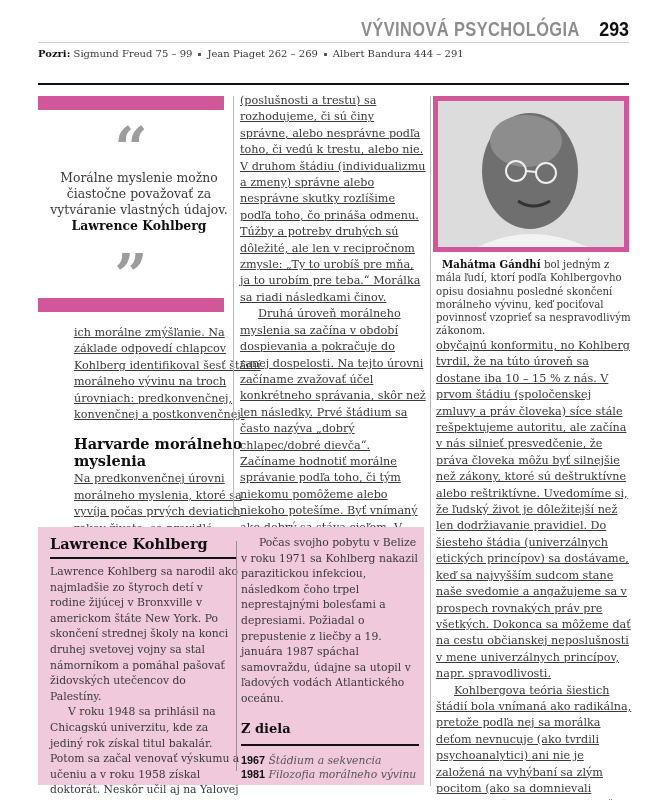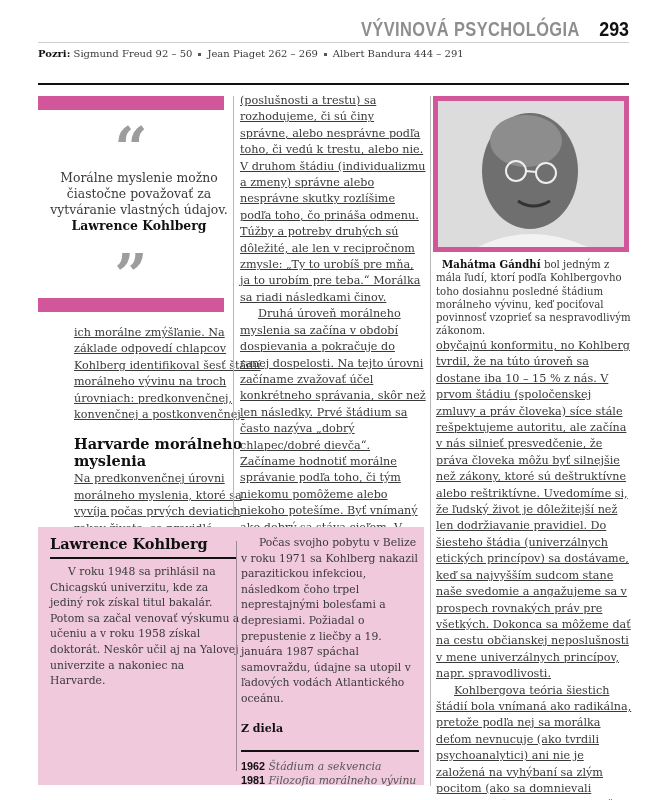--- a/index.html
+++ b/index.html
@@ -37,37 +37,37 @@
            background: radial-gradient(ellipse at 55% 55%, #9a9a9a 0%, #6e6e6e 30%, #cfcfcf 60%, #e6e6e6 100%); overflow: hidden; }
   .caption { position: absolute; left: 436px; top: 258px; width: 200px; font-size: 10.2px; line-height: 13.3px; color: #3a3a3a; }
   .caption b { color: #111; margin-left: 6px; }
 
   .bio-box { position: absolute; left: 38px; top: 527px; width: 386px; height: 258px; background: #f0c9dc; }
   .bio-title { position: absolute; left: 12px; top: 8px; font-weight: bold; font-size: 14.5px; color: #111; }
   .bio-title-rule { position: absolute; left: 12px; top: 30px; width: 186px; height: 2px; background: #111; }
   .bio-left { position: absolute; left: 12px; top: 37px; width: 190px; font-size: 10.8px; line-height: 15.6px; color: #3a3a3a; }
   .bio-right { position: absolute; left: 203px; top: 8px; width: 178px; font-size: 10.8px; line-height: 15.6px; color: #3a3a3a; }
   .bio-right p { margin: 0; }
-  .works-title { font-weight: bold; font-size: 11px; color: #111; margin-top: 14px; padding-bottom: 14px; border-bottom: 2px solid #111; }
+  .works-title { font-weight: bold; font-size: 13px; color: #111; margin-top: 14px; padding-bottom: 8px; border-bottom: 2px solid #111; }
   .works { margin-top: 8px; }
   .work { font-size: 10.8px; line-height: 13.6px; }
   .work .yr { font-family: "Liberation Sans", sans-serif; font-weight: bold; color: #111; }
   .work .ttl { font-style: italic; color: #555; }
 </style>
 </head>
 <body>
 
 <div class="header">
   <span class="section-title">VÝVINOVÁ PSYCHOLÓGIA</span>
   <span class="page-num">293</span>
 </div>
 <div class="header-rule"></div>
 <div class="xref">
   <b>Pozri:</b>
-  <span>Sigmund Freud 92 – 50</span><span class="dot"></span><span>Jean Piaget 262 – 269</span><span class="dot"></span><span>Albert Bandura 444 – 291</span>
+  <span>Sigmund Freud 75 – 99</span><span class="dot"></span><span>Jean Piaget 262 – 269</span><span class="dot"></span><span>Albert Bandura 444 – 291</span>
 </div>
 <div class="top-rule"></div>
 
 <div class="quote-box">
   <div class="pink-band" style="top:0;"></div>
   <div class="qmark" style="top:24px;">“</div>
   <div class="quote-text">
     <span>Morálne myslenie možno čiastočne považovať za vytváranie vlastných údajov.</span><br>
     <span class="quote-author">Lawrence Kohlberg</span>
   </div>
@@ -99,36 +99,37 @@
       <ellipse cx="88" cy="40" rx="36" ry="26" fill="#8d8d8d"></ellipse>
       <circle cx="78" cy="70" r="10" fill="none" stroke="#eee" stroke-width="2"></circle>
       <circle cx="108" cy="72" r="10" fill="none" stroke="#eee" stroke-width="2"></circle>
       <line x1="88" y1="70" x2="98" y2="71" stroke="#eee" stroke-width="2"></line>
       <path d="M80 100 Q95 110 112 100" stroke="#333" stroke-width="3" fill="none"></path>
       <path d="M40 146 Q92 120 150 146" fill="#f2f2f2"></path>
     </svg>
   </div>
 </div>
 <div class="caption">
-  <b>Mahátma Gándhí</b><span> bol jedným z mála ľudí, ktorí podľa Kohlbergovho toho dosiahnu posledné štádium morálneho vývinu, keď pociťoval povinnosť vzoprieť sa nespravodlivým zákonom.</span>
+  <b>Mahátma Gándhí</b><span> bol jedným z mála ľudí, ktorí podľa Kohlbergovho opisu dosiahnu posledné skončení morálneho vývinu, keď pociťoval povinnosť vzoprieť sa nespravodlivým zákonom.</span>
 </div>
 
 <div class="col" style="left:436px; top:338px; width:196px;">
   <p>obyčajnú konformitu, no Kohlberg tvrdil, že na túto úroveň sa dostane iba 10 – 15 % z nás. V prvom štádiu (spoločenskej zmluvy a práv človeka) síce stále rešpektujeme autoritu, ale začína v nás silnieť presvedčenie, že práva človeka môžu byť silnejšie než zákony, ktoré sú deštruktívne alebo reštriktívne. Uvedomíme si, že ľudský život je dôležitejší než len dodržiavanie pravidiel. Do šiesteho štádia (univerzálnych etických princípov) sa dostávame, keď sa najvyšším sudcom stane naše svedomie a angažujeme sa v prospech rovnakých práv pre všetkých. Dokonca sa môžeme dať na cestu občianskej neposlušnosti v mene univerzálnych princípov, napr. spravodlivosti.</p>
   <p class="indent"><span>Kohlbergova teória šiestich štádií bola vnímaná ako radikálna, pretože podľa nej sa morálka deťom nevnucuje (ako tvrdili psychoanalytici) ani nie je založená na vyhýbaní sa zlým pocitom (ako sa domnievali behavioristi). Kohlberg tvrdil, že deti si vytvárajú morálne pravidlá prostredníctvom interakcií s druhými a uvedomovaním si rešpektu, empatie a lásky.</span></p>
 </div>
 
 <div class="bio-box">
   <div class="bio-title">Lawrence Kohlberg</div>
   <div class="bio-title-rule"></div>
   <div class="bio-left">
+    <p style="margin:0;">Lawrence Kohlberg sa narodil ako najmladšie zo štyroch detí v rodine žijúcej v Bronxville v americkom štáte New York. Po skončení strednej školy na konci druhej svetovej vojny sa stal námorníkom a pomáhal pašovať židovských utečencov do Palestíny.</p>
     <p style="margin:0;" class="indent">V roku 1948 sa prihlásil na Chicagskú univerzitu, kde za jediný rok získal titul bakalár. Potom sa začal venovať výskumu a učeniu a v roku 1958 získal doktorát. Neskôr učil aj na Yalovej univerzite a nakoniec na Harvarde.</p>
   </div>
   <div class="vrule" style="left:198px; top:14px; height:230px; background:#9c8a93;"></div>
   <div class="bio-right">
     <p class="indent">Počas svojho pobytu v Belize v roku 1971 sa Kohlberg nakazil parazitickou infekciou, následkom čoho trpel neprestajnými bolesťami a depresiami. Požiadal o prepustenie z liečby a 19. januára 1987 spáchal samovraždu, údajne sa utopil v ľadových vodách Atlantického oceánu.</p>
     <div class="works-title">Z diela</div>
     <div class="works">
-      <div class="work"><span class="yr">1962</span> <span class="ttl">Štádium a sekvencia</span></div>
+      <div class="work"><span class="yr">1967</span> <span class="ttl">Štádium a sekvencia</span></div>
       <div class="work"><span class="yr">1981</span> <span class="ttl">Filozofia morálneho vývinu</span></div>
     </div>
   </div>
 </div>
 
 </body></html>

